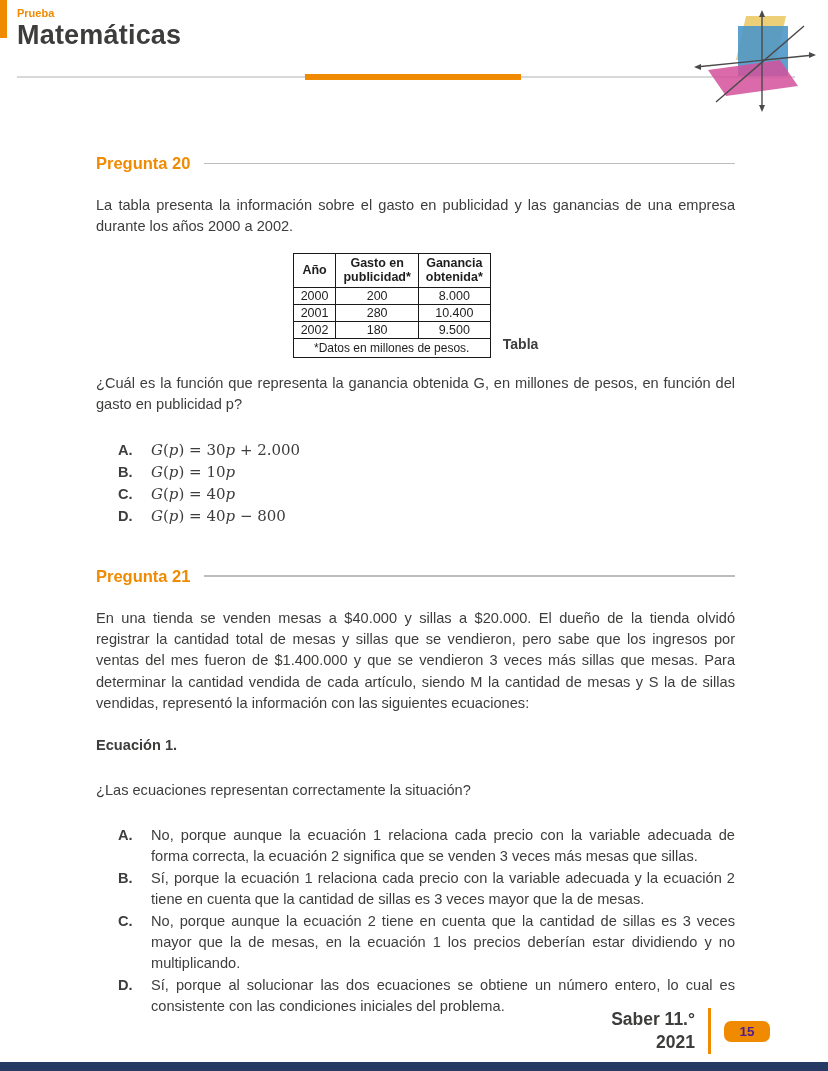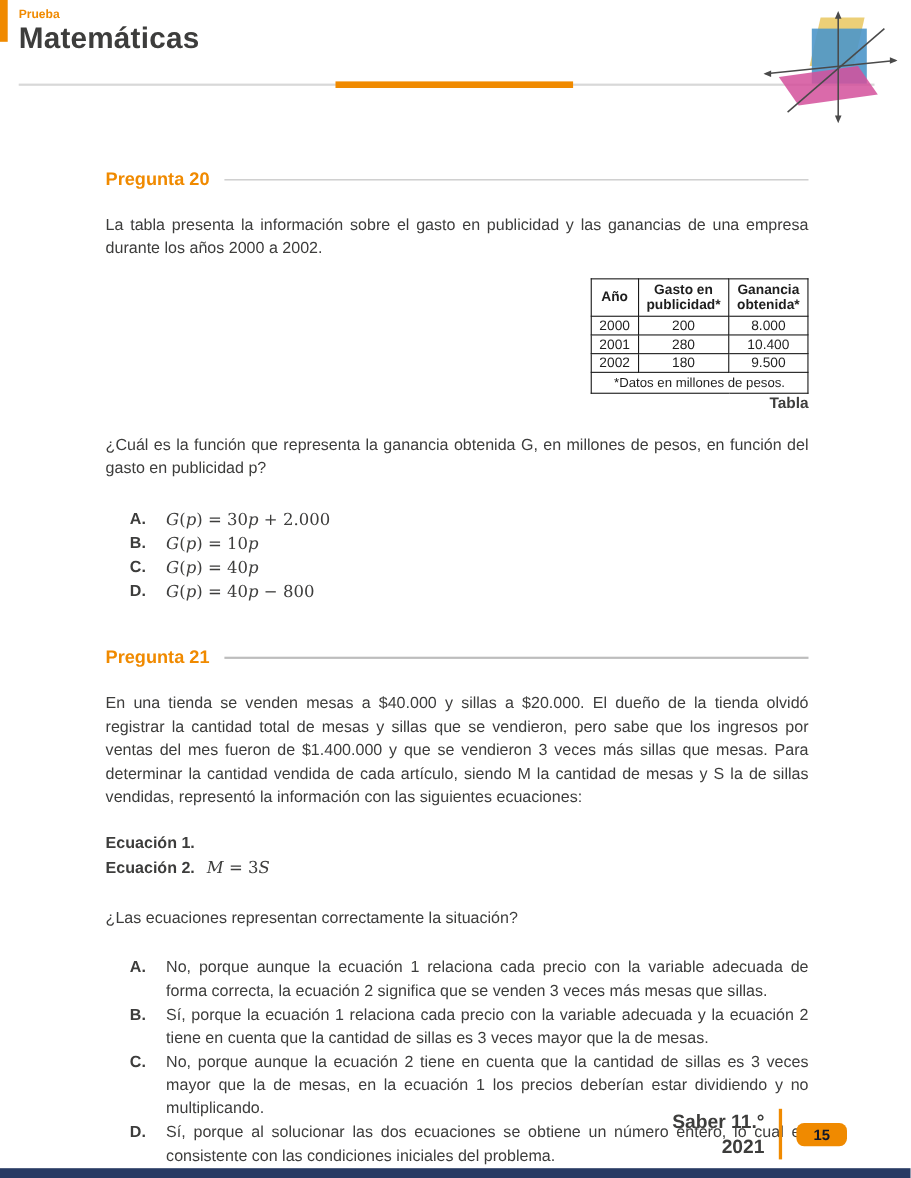--- a/index.html
+++ b/index.html
@@ -49,21 +49,21 @@
   .intro, .prompt {
     margin: 22px 0 0 0;
     font-size: 14.6px;
     line-height: 1.47;
     text-align: justify;
   }
   .prompt { margin-top: 15px; }
   .question-21 .prompt { margin-top: 24px; }
 
   
-  .table-wrap { display: flex; justify-content: center; align-items: flex-end; margin-top: 15px; flex-direction: column; }
+  .table-wrap { display: flex; justify-content: center; align-items: flex-end; margin-top: 15px; }
   .data-table { border-collapse: collapse; font-size: 12.5px; color: #1e1e1e; }
   .data-table th, .data-table td {
     border: 1.3px solid #1a1a1a;
     text-align: center;
     padding: 1px 7px;
   }
   .data-table th { font-weight: bold; white-space: pre-line; line-height: 1.15; padding: 2px 7px; }
   .data-table .footnote { font-size: 12px; padding: 2px 4px; }
   .table-caption { font-weight: bold; font-size: 14px; margin: 0 0 6px 12px; }
 
@@ -85,21 +85,21 @@
 
   
   footer {
     position: absolute; right: 58px; bottom: 16px;
     display: flex; align-items: center; gap: 13px;
   }
   .footer-text { text-align: right; font-weight: bold; font-size: 17.5px; line-height: 1.35; }
   .footer-divider { width: 3px; height: 46px; background: var(--orange, #F08A00); }
   .page-badge {
     background: var(--orange, #F08A00);
-    color: #0f172a; font-weight: bold; font-size: 13.5px;
+    color: #4c1d95; font-weight: bold; font-size: 13.5px;
     width: 46px; height: 21px; border-radius: 7px;
     display: flex; align-items: center; justify-content: center;
   }
   .bottom-bar {
     position: absolute; left: 0; bottom: 0;
     width: 100%; height: 9px;
     background: var(--navy, #273A63);
   }
 </style>
 </head>
@@ -203,24 +203,20 @@
         <h2 class="q-title">Pregunta 21</h2>
         <div class="q-rule"></div>
       </div>
 
       <p class="intro">En una tienda se venden mesas a $40.000 y sillas a $20.000. El dueño de la tienda olvidó registrar la cantidad total de mesas y sillas que se vendieron, pero sabe que los ingresos por ventas del mes fueron de $1.400.000 y que se vendieron 3 veces más sillas que mesas. Para determinar la cantidad vendida de cada artículo, siendo M la cantidad de mesas y S la de sillas vendidas, representó la información con las siguientes ecuaciones:</p>
 
       <div class="equations">
         <div class="equation">
           <span class="eq-label">Ecuación 1.</span>
         </div>
-        <div class="equation">
-          <span class="eq-label">Ecuación 2.</span>
-          <span class="eq-expr math"><i>M</i> = 3<i>S</i></span>
-        </div>
       </div>
 
       <p class="prompt">¿Las ecuaciones representan correctamente la situación?</p>
 
       <ul class="options">
         <li class="option">
           <span class="opt-letter">A.</span>
           <span class="opt-text">No, porque aunque la ecuación 1 relaciona cada precio con la variable adecuada de forma correcta, la ecuación 2 significa que se venden 3 veces más mesas que sillas.</span>
         </li>
         <li class="option">

